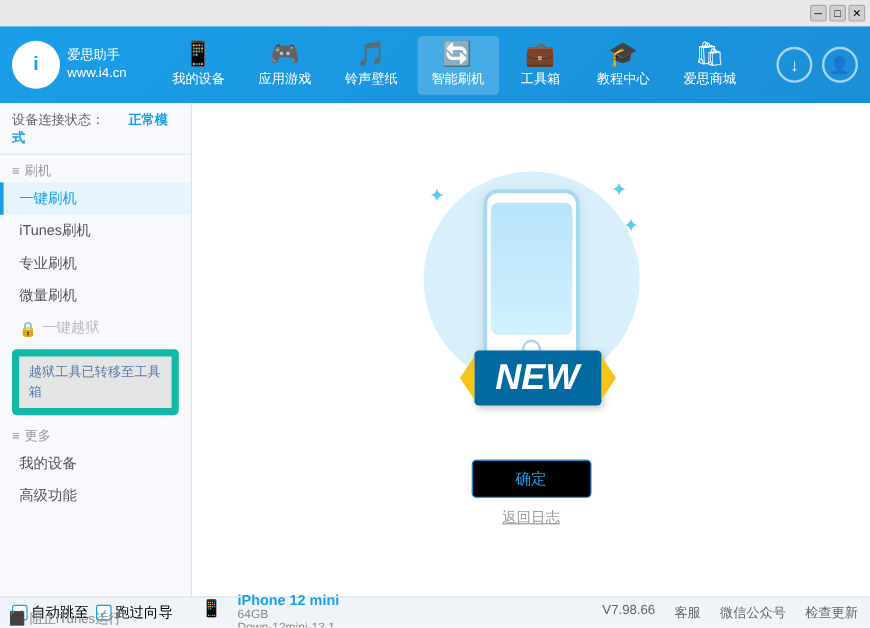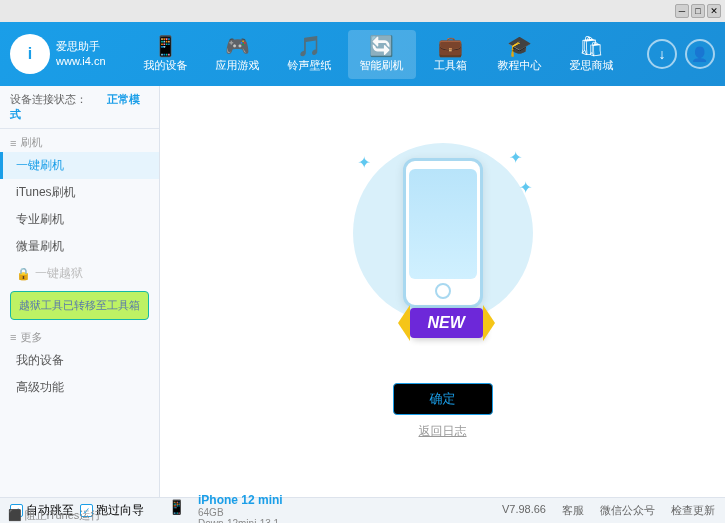--- a/index.html
+++ b/index.html
@@ -111,22 +111,22 @@
     }
     .sidebar-disabled {
       padding: 5px 16px;
       color: #bbb;
       font-size: 12px;
       display: flex; align-items: center; gap: 4px;
     }
     .sidebar-notice {
       margin: 4px 10px;
       padding: 5px 8px;
-      background: #bef264;
-      border: 1px solid #14b8a6;
+      background: #e5e5e5;
+      border: 6px solid #14b8a6;
       border-radius: 4px;
       font-size: 11px;
       color: #5a7aaa;
       line-height: 1.5;
     }
 
     
     .content {
       flex: 1;
       background: white;
@@ -181,23 +181,23 @@
       font-size: 16px;
     }
     .sparkle-1 { top: 10px; left: 15px; }
     .sparkle-2 { top: 5px; right: 20px; }
     .sparkle-3 { top: 35px; right: 10px; }
 
     .new-badge {
       position: absolute;
       bottom: 25px; left: 50%;
       transform: translateX(-45%);
-      background: #6d28d9;
+      background: #0369a1;
       color: white;
-      font-size: 16px;
+      font-size: 30px;
       font-weight: bold;
       padding: 6px 18px;
       border-radius: 4px;
       font-style: italic;
       box-shadow: 2px 2px 6px rgba(0,0,0,0.2);
     }
     .new-badge::before {
       content: '';
       position: absolute;
       left: -12px; top: 50%;

